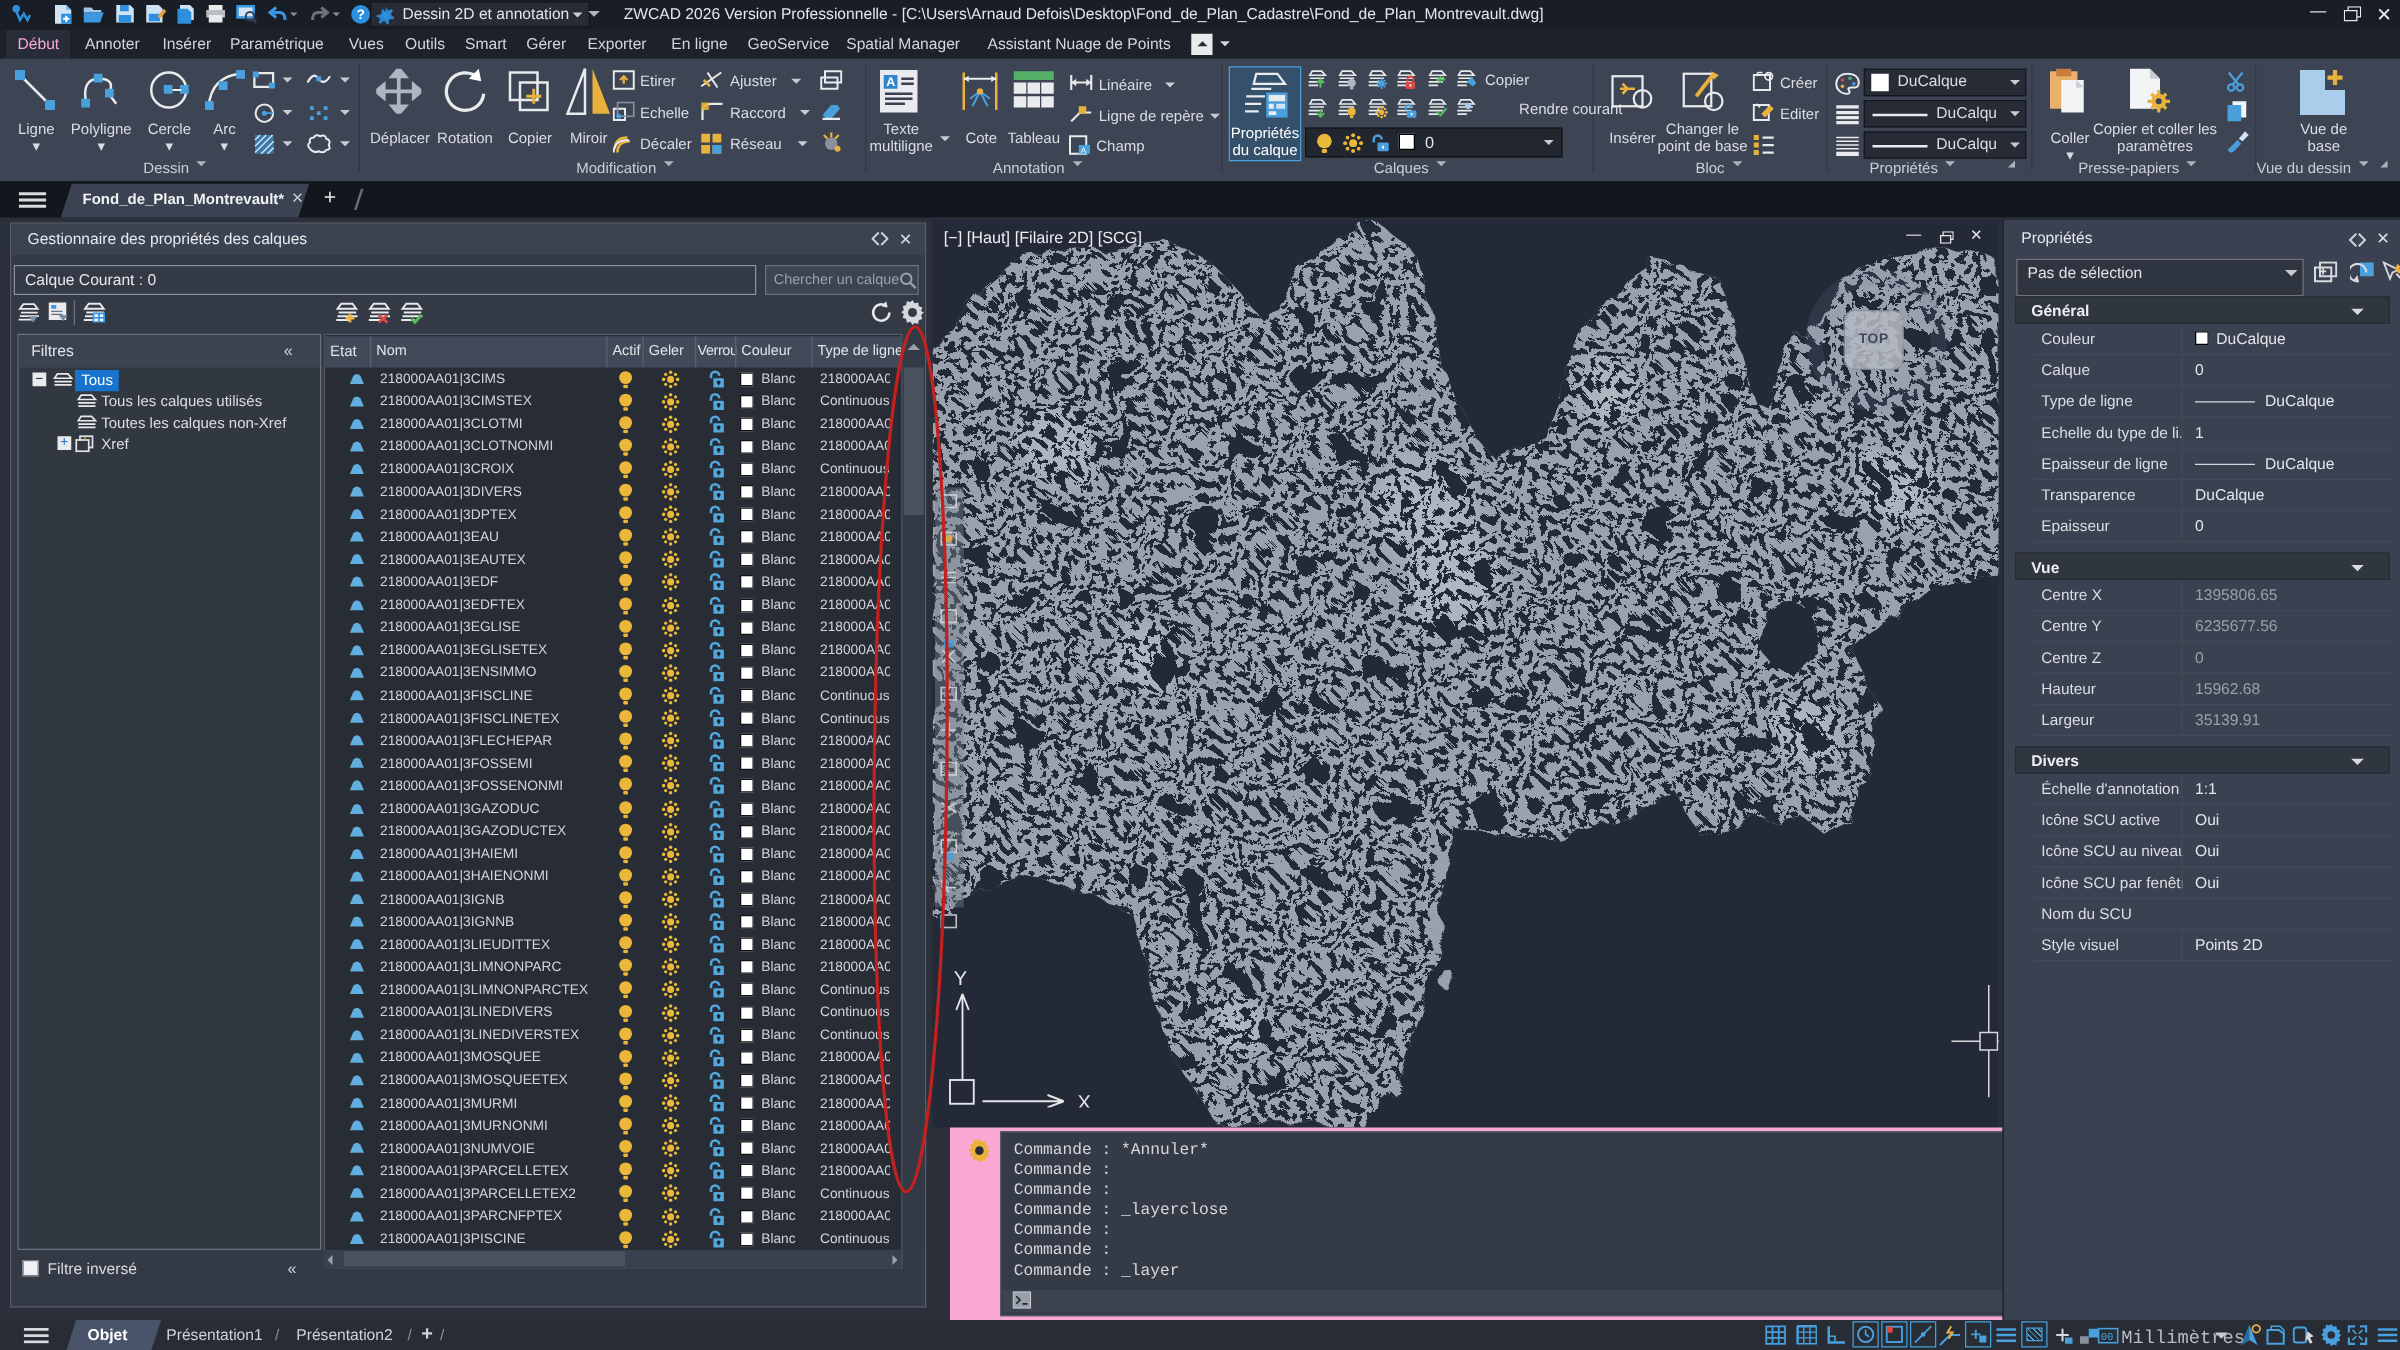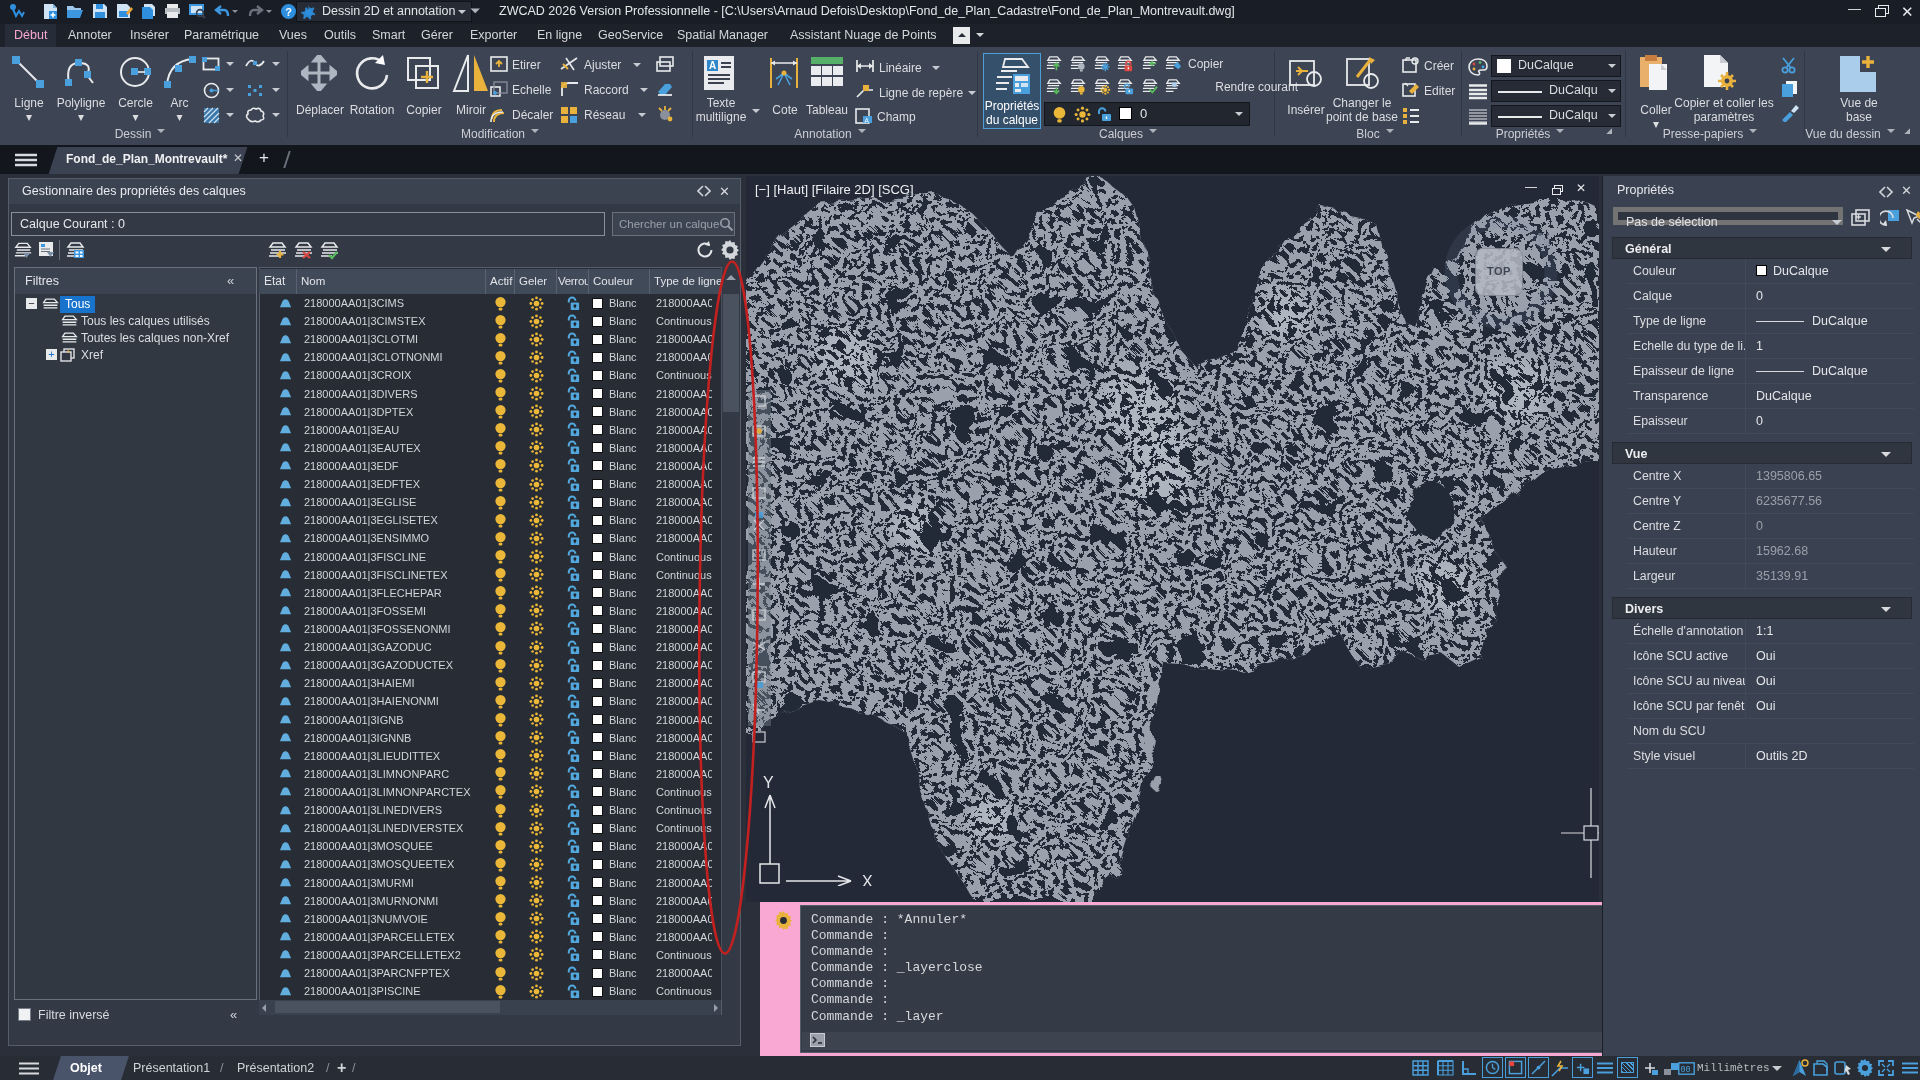--- a/index.html
+++ b/index.html
@@ -40,21 +40,21 @@
 .nm{position:absolute;left:44px}
 .sw{position:absolute;left:332px;top:3.5px;width:11px;height:11px;background:#fff;border:1px solid #111}
 .bl{position:absolute;left:349px}
 .lt{position:absolute;left:396px}
 .vscroll{position:absolute;left:712px;top:90px;width:18px;height:731px;background:#333a45;border-left:1px solid #4a5160}
 .hscroll{position:absolute;left:250px;top:821px;width:462px;height:15px;background:#3a414e}
 .lp-status{position:absolute;left:4px;top:843px;width:722px;height:22px;border:1px solid #6a707c;color:#d8dade;font-size:12.5px;line-height:20px;padding-left:8px;background:#333a45}
 .lp-inv{position:absolute;left:5px;top:824px;width:240px;height:24px;color:#d8dade;font-size:12.5px;line-height:24px}
 
 .rp-title{position:absolute;left:0;top:2px;width:100%;height:24px;color:#e6e8ec;font-size:12.5px;line-height:24px}
-.rp-combo{position:absolute;left:10px;top:31px;width:230px;height:18px;background:#2e3540;border:5px solid #737373;color:#dfe1e5;font-size:12.5px;line-height:21px;padding-left:8px}
+.rp-combo{position:absolute;left:10px;top:31px;width:230px;height:30px;background:#2e3540;border:1px solid #737373;color:#dfe1e5;font-size:12.5px;line-height:21px;padding-left:8px}
 .rp-sec{position:absolute;left:9px;width:300px;height:22px;background:#30363f;color:#eceef1;font-weight:bold;font-size:12.5px;line-height:22px;padding-left:12px;border:1px solid #262b33}
 .rp-row{position:absolute;left:24px;width:287px;height:25px;border-bottom:1px solid #434a57;font-size:12.5px}
 .rp-lab{position:absolute;left:6px;top:0;width:113px;font-size:12.3px;line-height:25px;color:#dcdee2;white-space:nowrap;overflow:hidden}
 .rp-val{position:absolute;left:118px;top:0;line-height:24px;color:#e4e6ea;border-left:1px solid #434a57;padding-left:10px;width:147px}
 .rp-val.dim{color:#9aa0a9}
 
 #cmdbox{position:absolute;left:40px;top:3px;width:813px;height:148px;background:#343b47;border:1px solid #545b69;color:#d6d8db;font-family:"Liberation Mono",monospace;font-size:13px;line-height:16.1px;padding:6px 0 0 10px}
 #cmdinput{position:absolute;left:1px;top:126px;width:809px;height:18px;background:#3d4450}
 
 .stab{position:absolute;top:0;height:24px;line-height:24px;font-size:12.5px}
@@ -1643,21 +1643,21 @@
  <div class="rp-row" style="top:518px">
       <span class="rp-lab">Icône SCU par fenêtre</span>
       <span class="rp-val">Oui</span>
     </div>
  <div class="rp-row" style="top:543px">
       <span class="rp-lab">Nom du SCU</span>
       <span class="rp-val"></span>
     </div>
  <div class="rp-row" style="top:568px">
       <span class="rp-lab">Style visuel</span>
-      <span class="rp-val">Outils 2D</span>
+      <span class="rp-val">Points 2D</span>
     </div>
 
 </div>
 
 <div id="statusbar">
  <svg class="abs" style="left:19px;top:6px" width="20" height="13" viewBox="0 0 20 13">
       <path d="M0 1.5h20M0 6.5h20M0 11.5h20" stroke="#d8dade" stroke-width="2.2"></path>
     </svg>
  <div class="abs" style="left:57px;top:0;width:68px;height:24px;background:#49536a;transform:skewX(-18deg)"></div>
  <span class="stab" style="left:70px;font-weight:bold;color:#fff">Objet</span>
@@ -1717,21 +1717,21 @@
       <rect x="10" y="10" width="6" height="5" fill="#49a0dc"></rect>
     </svg>
  <svg class="abs" style="left:1663px;top:5px" width="17" height="15" viewBox="0 0 17 15">
       <rect x="1" y="8" width="7" height="6" fill="#8a909c"></rect>
       <rect x="8" y="2" width="8" height="7" fill="#49a0dc"></rect>
     </svg>
  <svg class="abs" style="left:1678px;top:6px" width="17" height="13" viewBox="0 0 17 13">
       <rect x="0.8" y="0.8" width="15.4" height="11.4" fill="none" stroke="#49a0dc" stroke-width="1.4"></rect>
       <text x="2.5" y="10" font-size="8.5" fill="#49a0dc" font-family="Liberation Mono">00</text>
     </svg>
- <span class="abs" style="left:1697px;top:6px;font-family:'Liberation Mono',monospace;font-size:11px;color:#b8bcc2">Millimètres</span>
+ <span class="abs" style="left:1697px;top:6px;font-family:'Liberation Mono',monospace;font-size:15px;color:#b8bcc2">Millimètres</span>
  <div class="abs" style="left:1772px;top:10px;width:0;height:0;border:5px solid transparent;border-top-color:#c8ccd2"></div>
  <svg class="abs" style="left:1790px;top:3px" width="19" height="18" viewBox="0 0 19 18">
       <path d="M9.5 1 L3 17 l6.5-4 6.5 4z" fill="#49a0dc"></path>
       <path d="M9.5 1 L3 17l6.5-4z" fill="#2a6a9c"></path>
       <circle cx="15" cy="4" r="3" fill="none" stroke="#e8b23c" stroke-width="1.4"></circle>
     </svg>
  <svg class="abs" style="left:1812px;top:4px" width="17" height="16" viewBox="0 0 17 16">
       <path d="M2 4 h9 l4 3 v8 H2z" fill="none" stroke="#49a0dc" stroke-width="1.6"></path>
       <path d="M5 4 V1 h7 l3 3 v7" fill="none" stroke="#49a0dc" stroke-width="1.3"></path>
     </svg>

